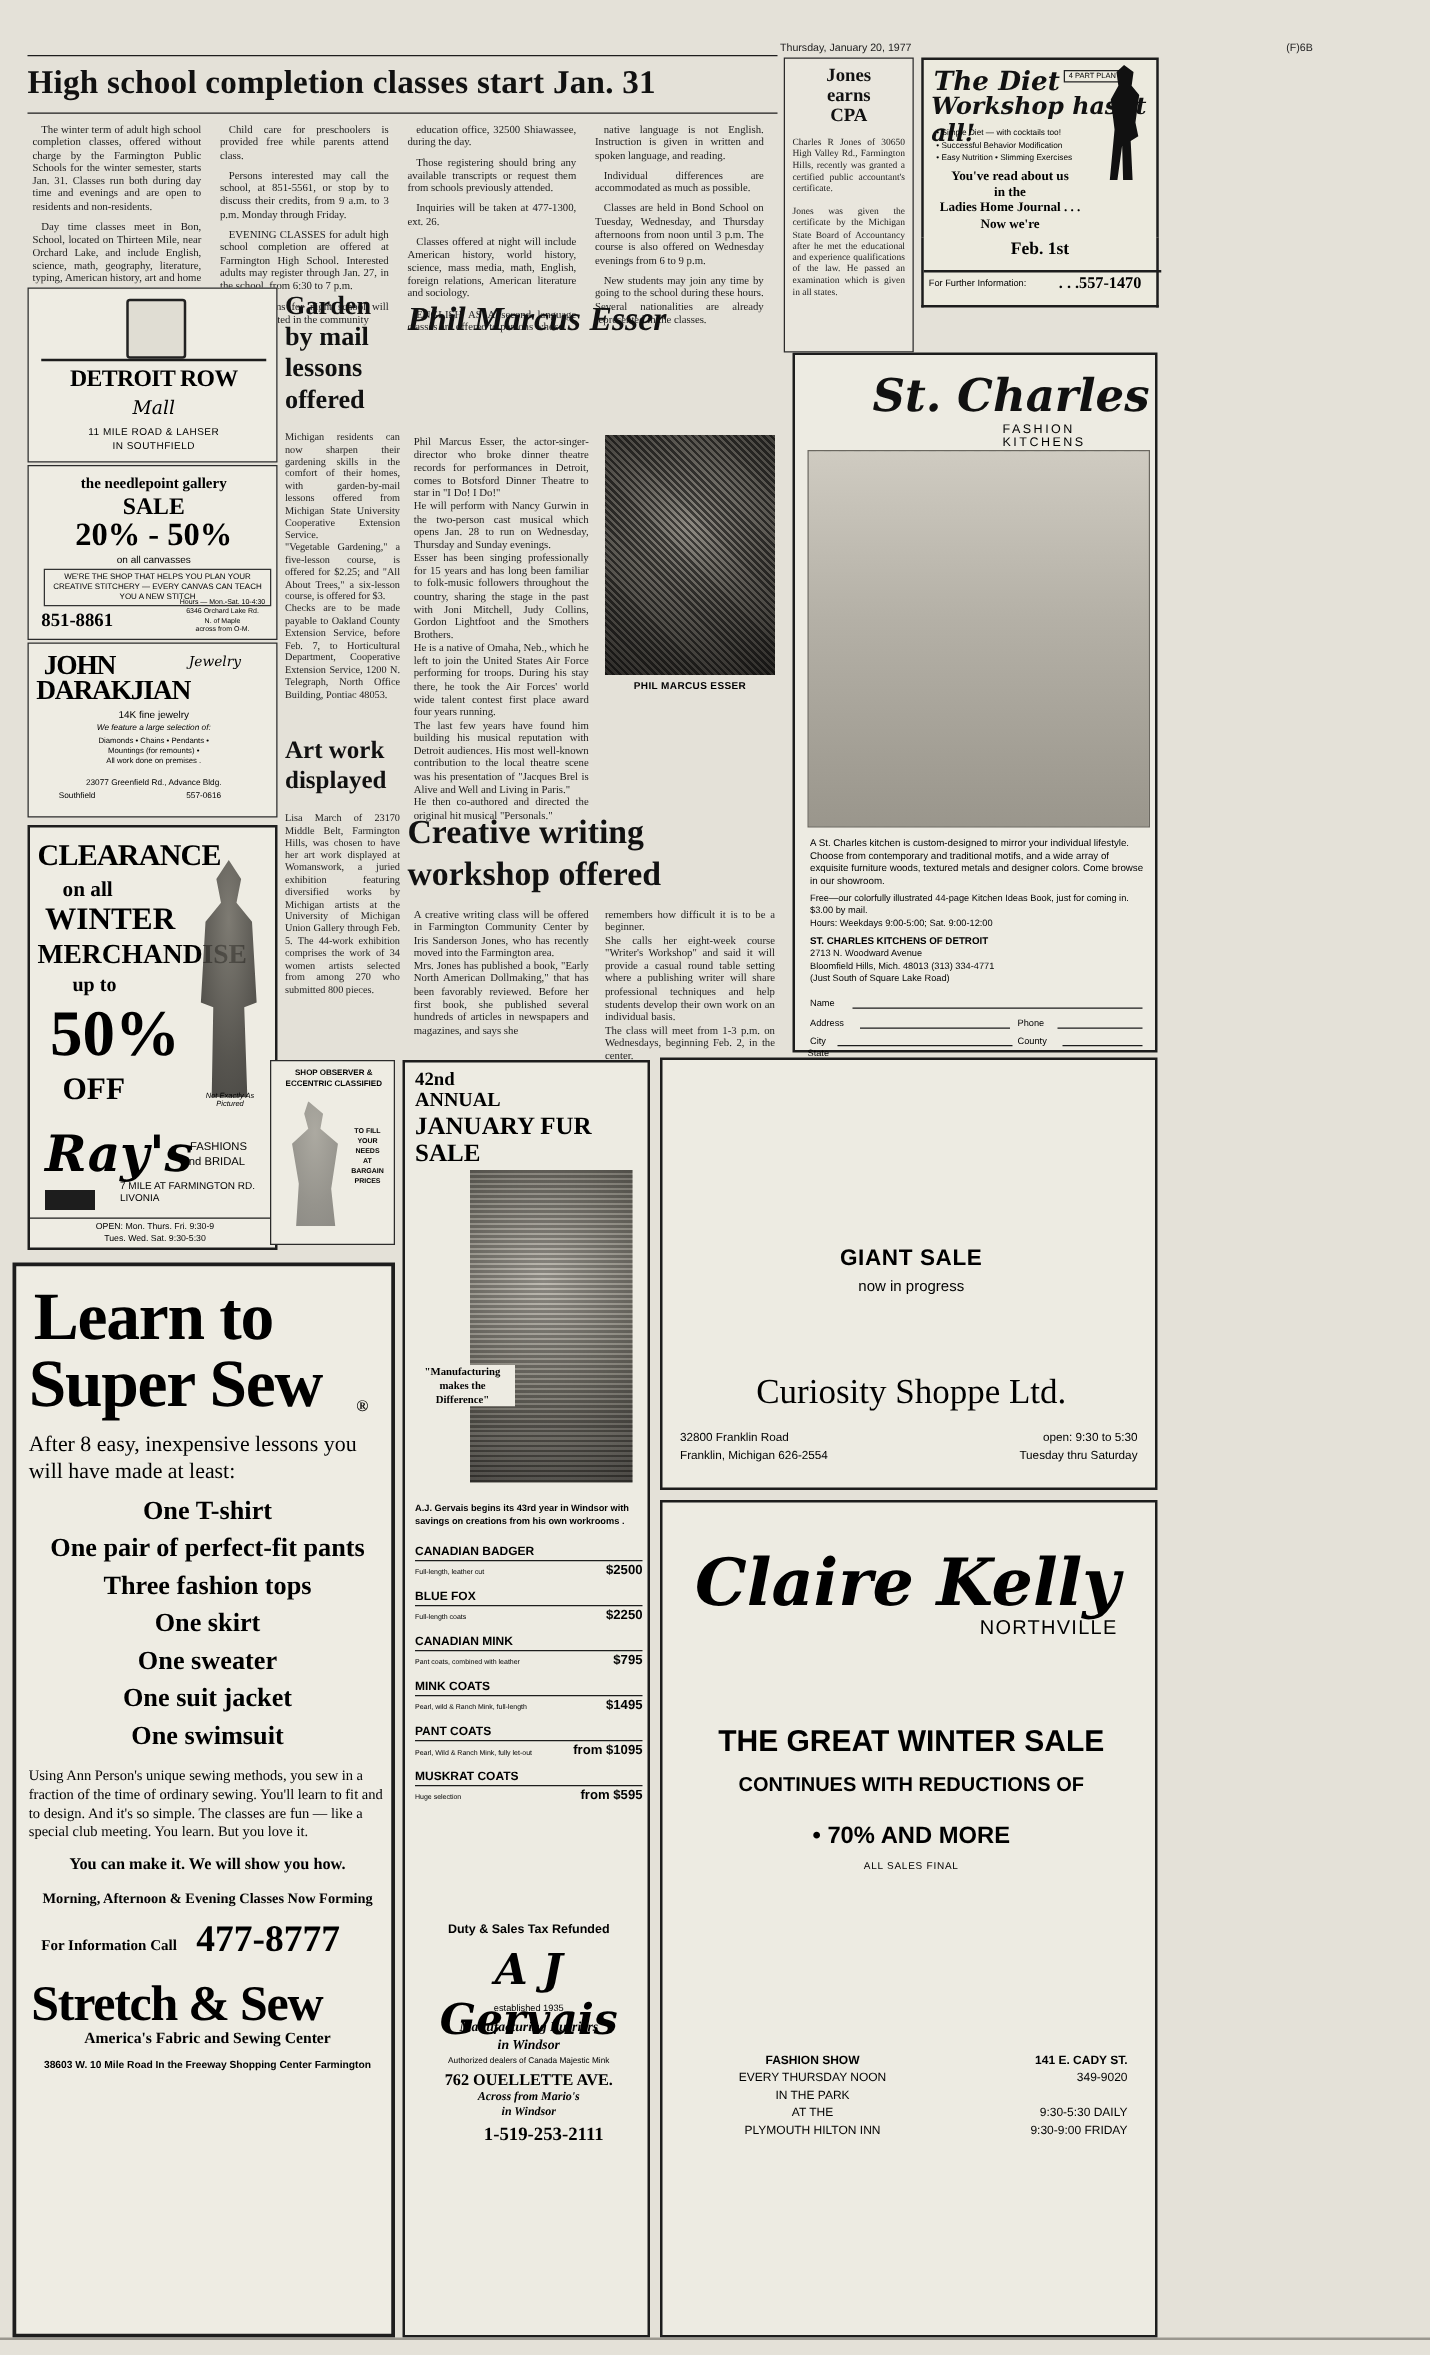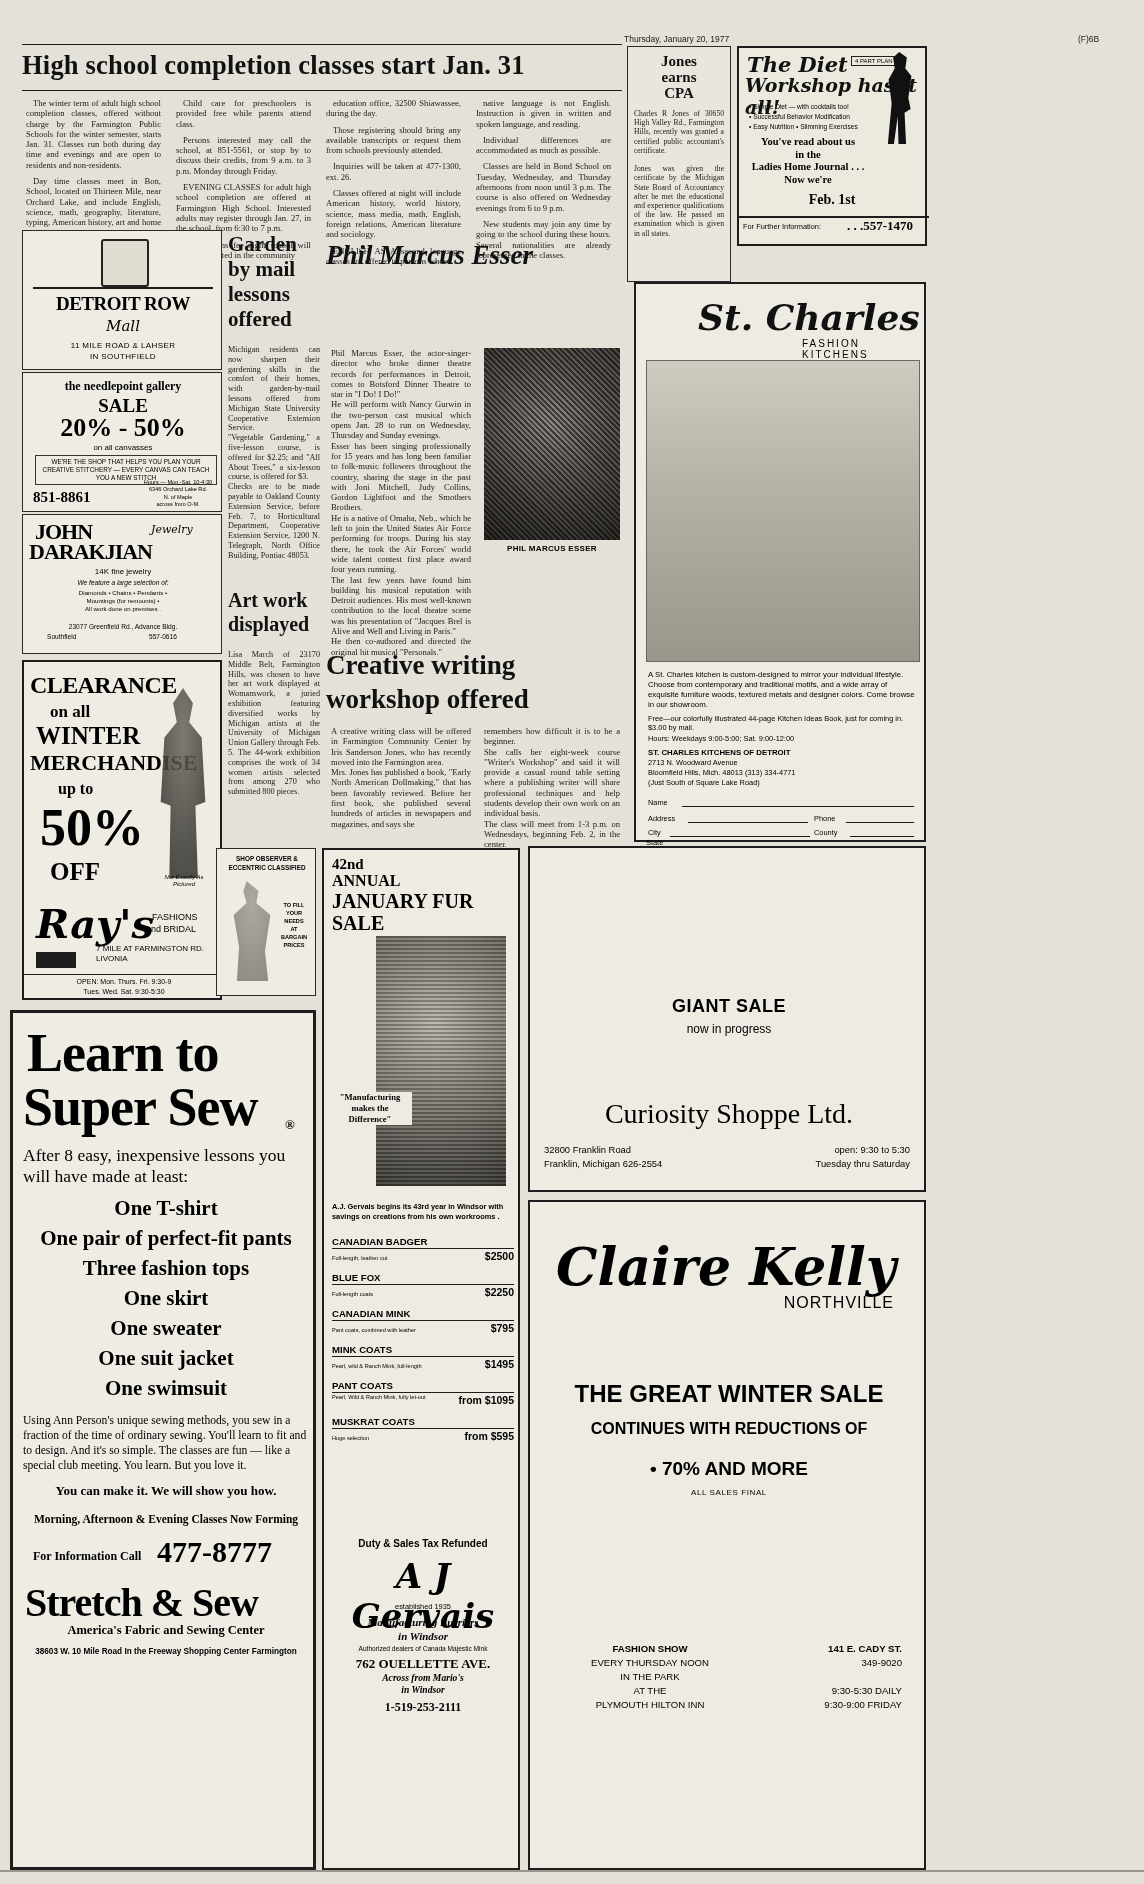--- a/index.html
+++ b/index.html
@@ -52,21 +52,21 @@
 </style>
 </head>
 <body>
 
 <div id="page">
  <div class="paper"></div>
 
  <div class="box abs" style="left:624px;top:28px;width:300px;">
    <span class="sans" style="font-size:8.5px;color:#222;">Thursday, January 20, 1977</span>
  </div>
- <div class="box abs" style="left:1078px;top:28px;">
+ <div class="box abs" style="left:1029px;top:28px;">
    <span class="sans" style="font-size:8.5px;color:#222;">(F)6B</span>
  </div>
  <div class="rule" style="left:22px;top:44px;width:600px;height:1px;"></div>
 
  <div class="box abs" style="left:22px;top:50px;width:600px;">
    <div class="hd" style="font-size:26.5px;letter-spacing:.2px;color:#111;">High school completion classes start Jan. 31</div>
  </div>
  <div class="rule" style="left:22px;top:90px;width:600px;height:1px;"></div>
 
  <div class="box abs col" style="left:26px;top:98px;width:135px;">
@@ -345,21 +345,21 @@
        <div class="sans" style="font-size:9.6px;font-weight:bold;">MINK COATS</div>
        <div class="rule" style="position:relative;left:0;top:1px;width:182px;height:1px;"></div>
        <div style="display:flex;justify-content:space-between;align-items:baseline;margin-top:2px;">
          <span class="sans" style="font-size:5.6px;">Pearl, wild &amp; Ranch Mink, full-length</span>
          <span class="sans" style="font-size:10.5px;font-weight:bold;">$1495</span>
        </div>
      </div>
      <div style="margin-bottom:10px;">
        <div class="sans" style="font-size:9.6px;font-weight:bold;">PANT COATS</div>
        <div class="rule" style="position:relative;left:0;top:1px;width:182px;height:1px;"></div>
-       <div style="display:flex;justify-content:space-between;align-items:flex-start;margin-top:2px;">
+       <div style="display:flex;justify-content:space-between;align-items:flex-end;margin-top:2px;">
          <span class="sans" style="font-size:5.6px;">Pearl, Wild &amp; Ranch Mink, fully let-out</span>
          <span class="sans" style="font-size:10.5px;font-weight:bold;">from $1095</span>
        </div>
      </div>
      <div style="margin-bottom:6px;">
        <div class="sans" style="font-size:9.6px;font-weight:bold;">MUSKRAT COATS</div>
        <div class="rule" style="position:relative;left:0;top:1px;width:182px;height:1px;"></div>
        <div style="display:flex;justify-content:space-between;align-items:baseline;margin-top:2px;">
          <span class="sans" style="font-size:5.6px;">Huge selection</span>
          <span class="sans" style="font-size:10.5px;font-weight:bold;">from $595</span>
@@ -369,21 +369,21 @@
 
    <div class="sans ctr" style="position:absolute;left:0;top:688px;width:198px;font-size:10px;font-weight:bold;">Duty &amp; Sales Tax Refunded</div>
    <div class="scriptf ctr" style="position:absolute;left:0;top:706px;width:198px;font-size:34px;font-weight:bold;">A J Gervais</div>
    <div class="sans ctr" style="position:absolute;left:0;top:752px;width:198px;font-size:7.4px;">established 1935</div>
    <div class="hd ctr" style="position:absolute;left:0;top:766px;width:198px;font-size:11px;font-style:italic;">Manufacturing Furriers</div>
    <div class="hd ctr" style="position:absolute;left:0;top:780px;width:198px;font-size:11px;font-style:italic;">in Windsor</div>
    <div class="sans ctr" style="position:absolute;left:0;top:795px;width:198px;font-size:6.6px;">Authorized dealers of Canada Majestic Mink</div>
    <div class="hd ctr" style="position:absolute;left:0;top:806px;width:198px;font-size:13px;">762 OUELLETTE AVE.</div>
    <div class="hd ctr" style="position:absolute;left:0;top:822px;width:198px;font-size:9.6px;font-style:italic;">Across from Mario's</div>
    <div class="hd ctr" style="position:absolute;left:0;top:834px;width:198px;font-size:9.6px;font-style:italic;">in Windsor</div>
-   <div class="hd ctr" style="position:absolute;left:0;top:850px;width:198px;font-size:12px;text-align:center;">1-519-253-2111</div>
+   <div class="hd ctr" style="position:absolute;left:12px;top:850px;width:198px;font-size:15px;text-align:center;">1-519-253-2111</div>
  </div>
 
  <div class="box bd2" style="left:528px;top:846px;width:398px;height:346px;background:#edebe2;">
    <div class="sans ctr" style="position:absolute;left:0;top:148px;width:398px;font-size:18px;font-weight:bold;letter-spacing:.5px;">GIANT SALE</div>
    <div class="sans ctr" style="position:absolute;left:0;top:174px;width:398px;font-size:12px;">now in progress</div>
    <div class="serif ctr" style="position:absolute;left:0;top:250px;width:398px;font-size:28px;">Curiosity Shoppe Ltd.</div>
    <div class="sans" style="position:absolute;left:14px;top:296px;font-size:9.4px;">32800 Franklin Road</div>
    <div class="sans" style="position:absolute;left:14px;top:310px;font-size:9.4px;">Franklin, Michigan 626-2554</div>
    <div class="sans" style="position:absolute;right:14px;top:296px;font-size:9.4px;text-align:right;">open: 9:30 to 5:30</div>
    <div class="sans" style="position:absolute;right:14px;top:310px;font-size:9.4px;text-align:right;">Tuesday thru Saturday</div>

